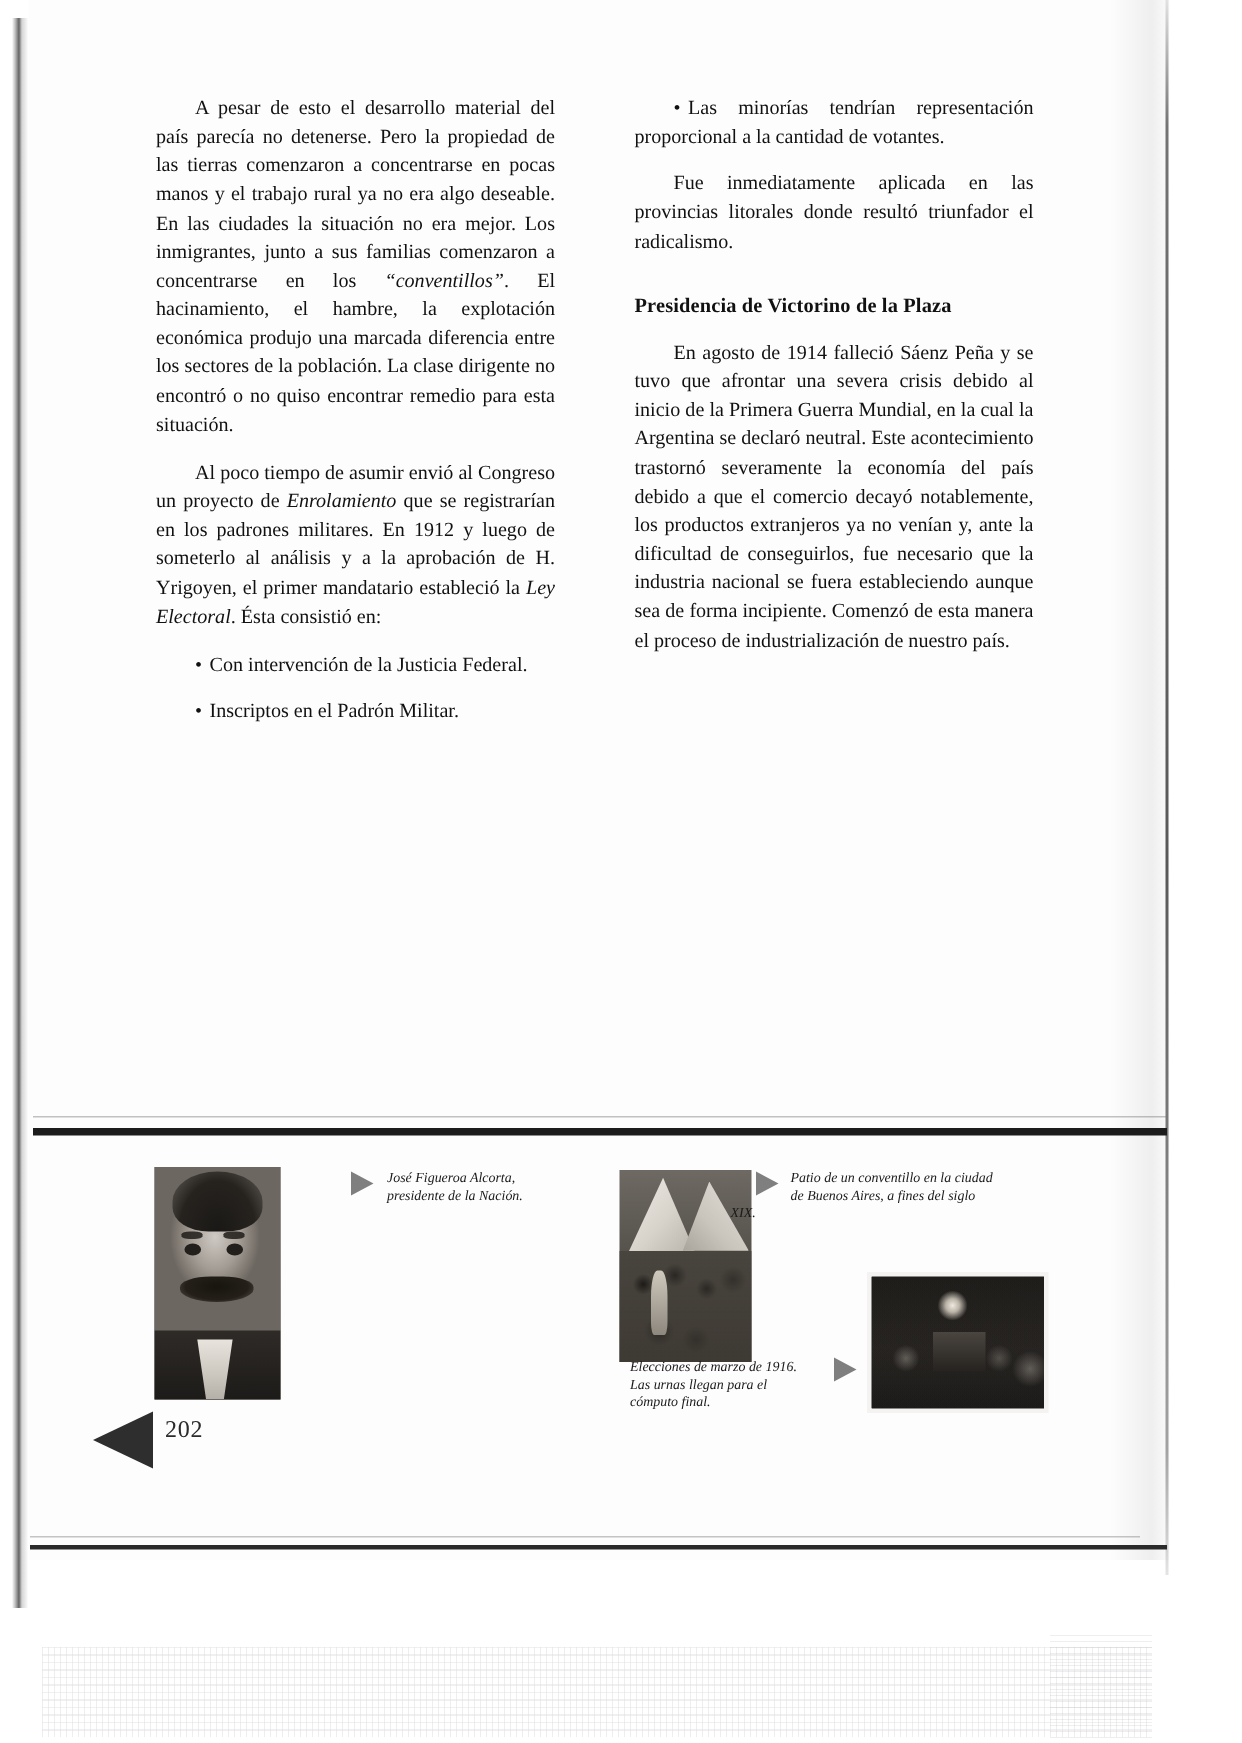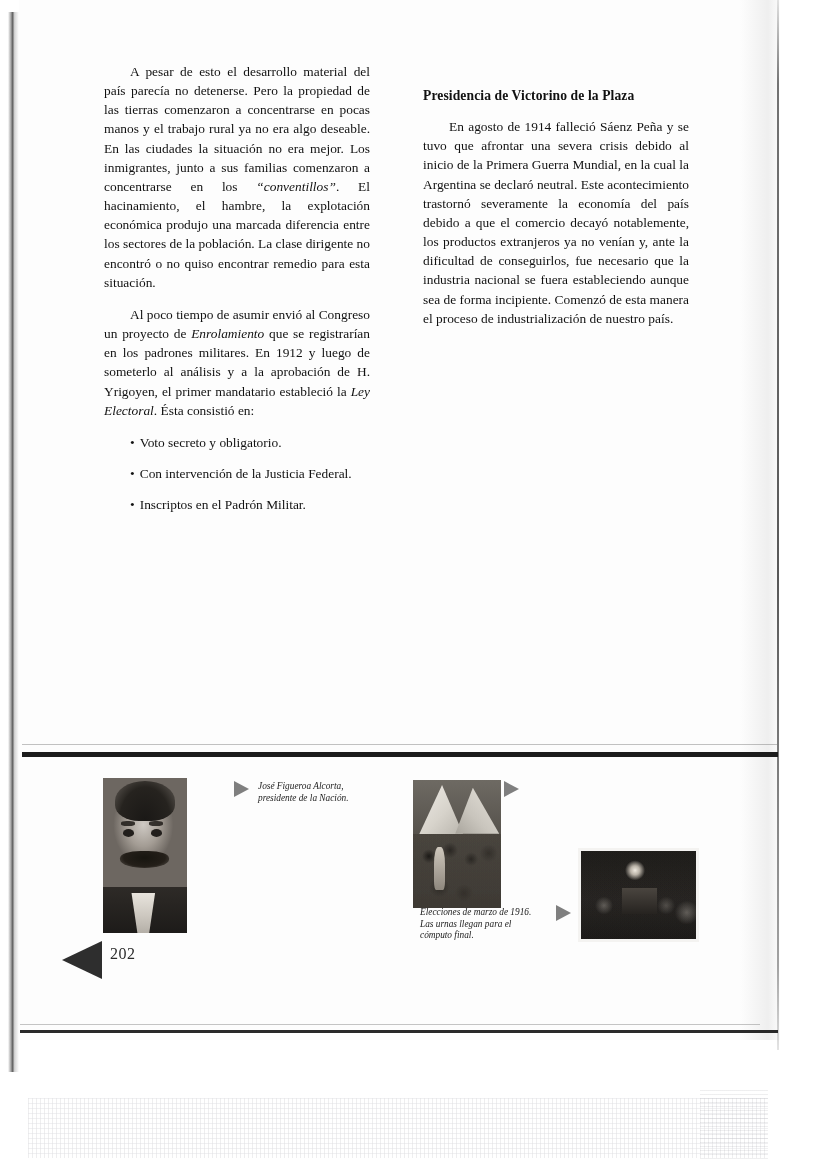--- a/index.html
+++ b/index.html
@@ -343,33 +343,36 @@
         <span>A pesar de esto el desarrollo material del país parecía no detenerse. Pero la propiedad de las tierras comenzaron a concentrarse en pocas manos y el trabajo rural ya no era algo deseable. En las ciudades la situación no era mejor. Los inmigrantes, junto a sus familias comenzaron a concentrarse en los </span><i>“conventillos”</i><span>. El hacinamiento, el hambre, la explotación económica produjo una marcada diferencia entre los sectores de la población. La clase dirigente no encontró o no quiso encontrar remedio para esta situación.</span>
       </p>
 
 
 
       <p>
         <span>Al poco tiempo de asumir envió al Congreso un proyecto de </span><i>Enrolamiento</i><span> que se registrarían en los padrones militares. En 1912 y luego de someterlo al análisis y a la aprobación de H. Yrigoyen, el primer mandatario estableció la </span><i>Ley Electoral</i><span>. Ésta consistió en:</span>
       </p>
 
       <div class="bullet">
-        <span class="dot">•</span><span>Voto secreto y obligatorio.</span>
-      </div>
-      <div class="bullet">
         <span class="dot">•</span><span>Con intervención de la Justicia Federal.</span>
       </div>
       <div class="bullet">
         <span class="dot">•</span><span>Inscriptos en el Padrón Militar.</span>
       </div>
     </div>
 
     <div class="col right">
 
-
+      <div class="bullet">
+        <span class="dot">•</span><span>Las minorías tendrían representación proporcional a la cantidad de votantes.</span>
+      </div>
+
+      <p>
+        <span>Fue inmediatamente aplicada en las provincias litorales donde resultó triunfador el radicalismo.</span>
+      </p>
 
       <h2 class="section-head tight-top">Presidencia de Victorino de la Plaza</h2>
 
       <p>
         <span>En agosto de 1914 falleció Sáenz Peña y se tuvo que afrontar una severa crisis debido al inicio de la Primera Guerra Mundial, en la cual la Argentina se declaró neutral. Este acontecimiento trastornó severamente la economía del país debido a que el comercio decayó notablemente, los productos extranjeros ya no venían y, ante la dificultad de conseguirlos, fue necesario que la industria nacional se fuera estableciendo aunque sea de forma incipiente. Comenzó de esta manera el proceso de industrialización de nuestro país.</span>
       </p>
 
     </div>
   </div>
 
@@ -394,20 +397,25 @@
       <div>presidente de la Nación.</div>
     </div>
 
     <div class="photo photo-patio">
       <div class="pt-tent-a"></div>
       <div class="pt-tent-b"></div>
       <div class="pt-crowd"></div>
       <div class="pt-figure-light"></div>
     </div>
     <div class="tri tri-right tri-2"></div>
+    <div class="caption cap-2">
+      <div>Patio de un conventillo en la ciudad</div>
+      <div>de Buenos Aires, a fines del siglo</div>
+      <div style="margin-left:-40px">XIX.</div>
+    </div>
 
     <div class="photo photo-night">
       <div class="nt-inner"></div>
       <div class="nt-pedestal"></div>
     </div>
     <div class="tri tri-right tri-3"></div>
     <div class="caption cap-3">
       <div>Elecciones de marzo de 1916.</div>
       <div>Las urnas llegan para el</div>
       <div>cómputo final.</div>

